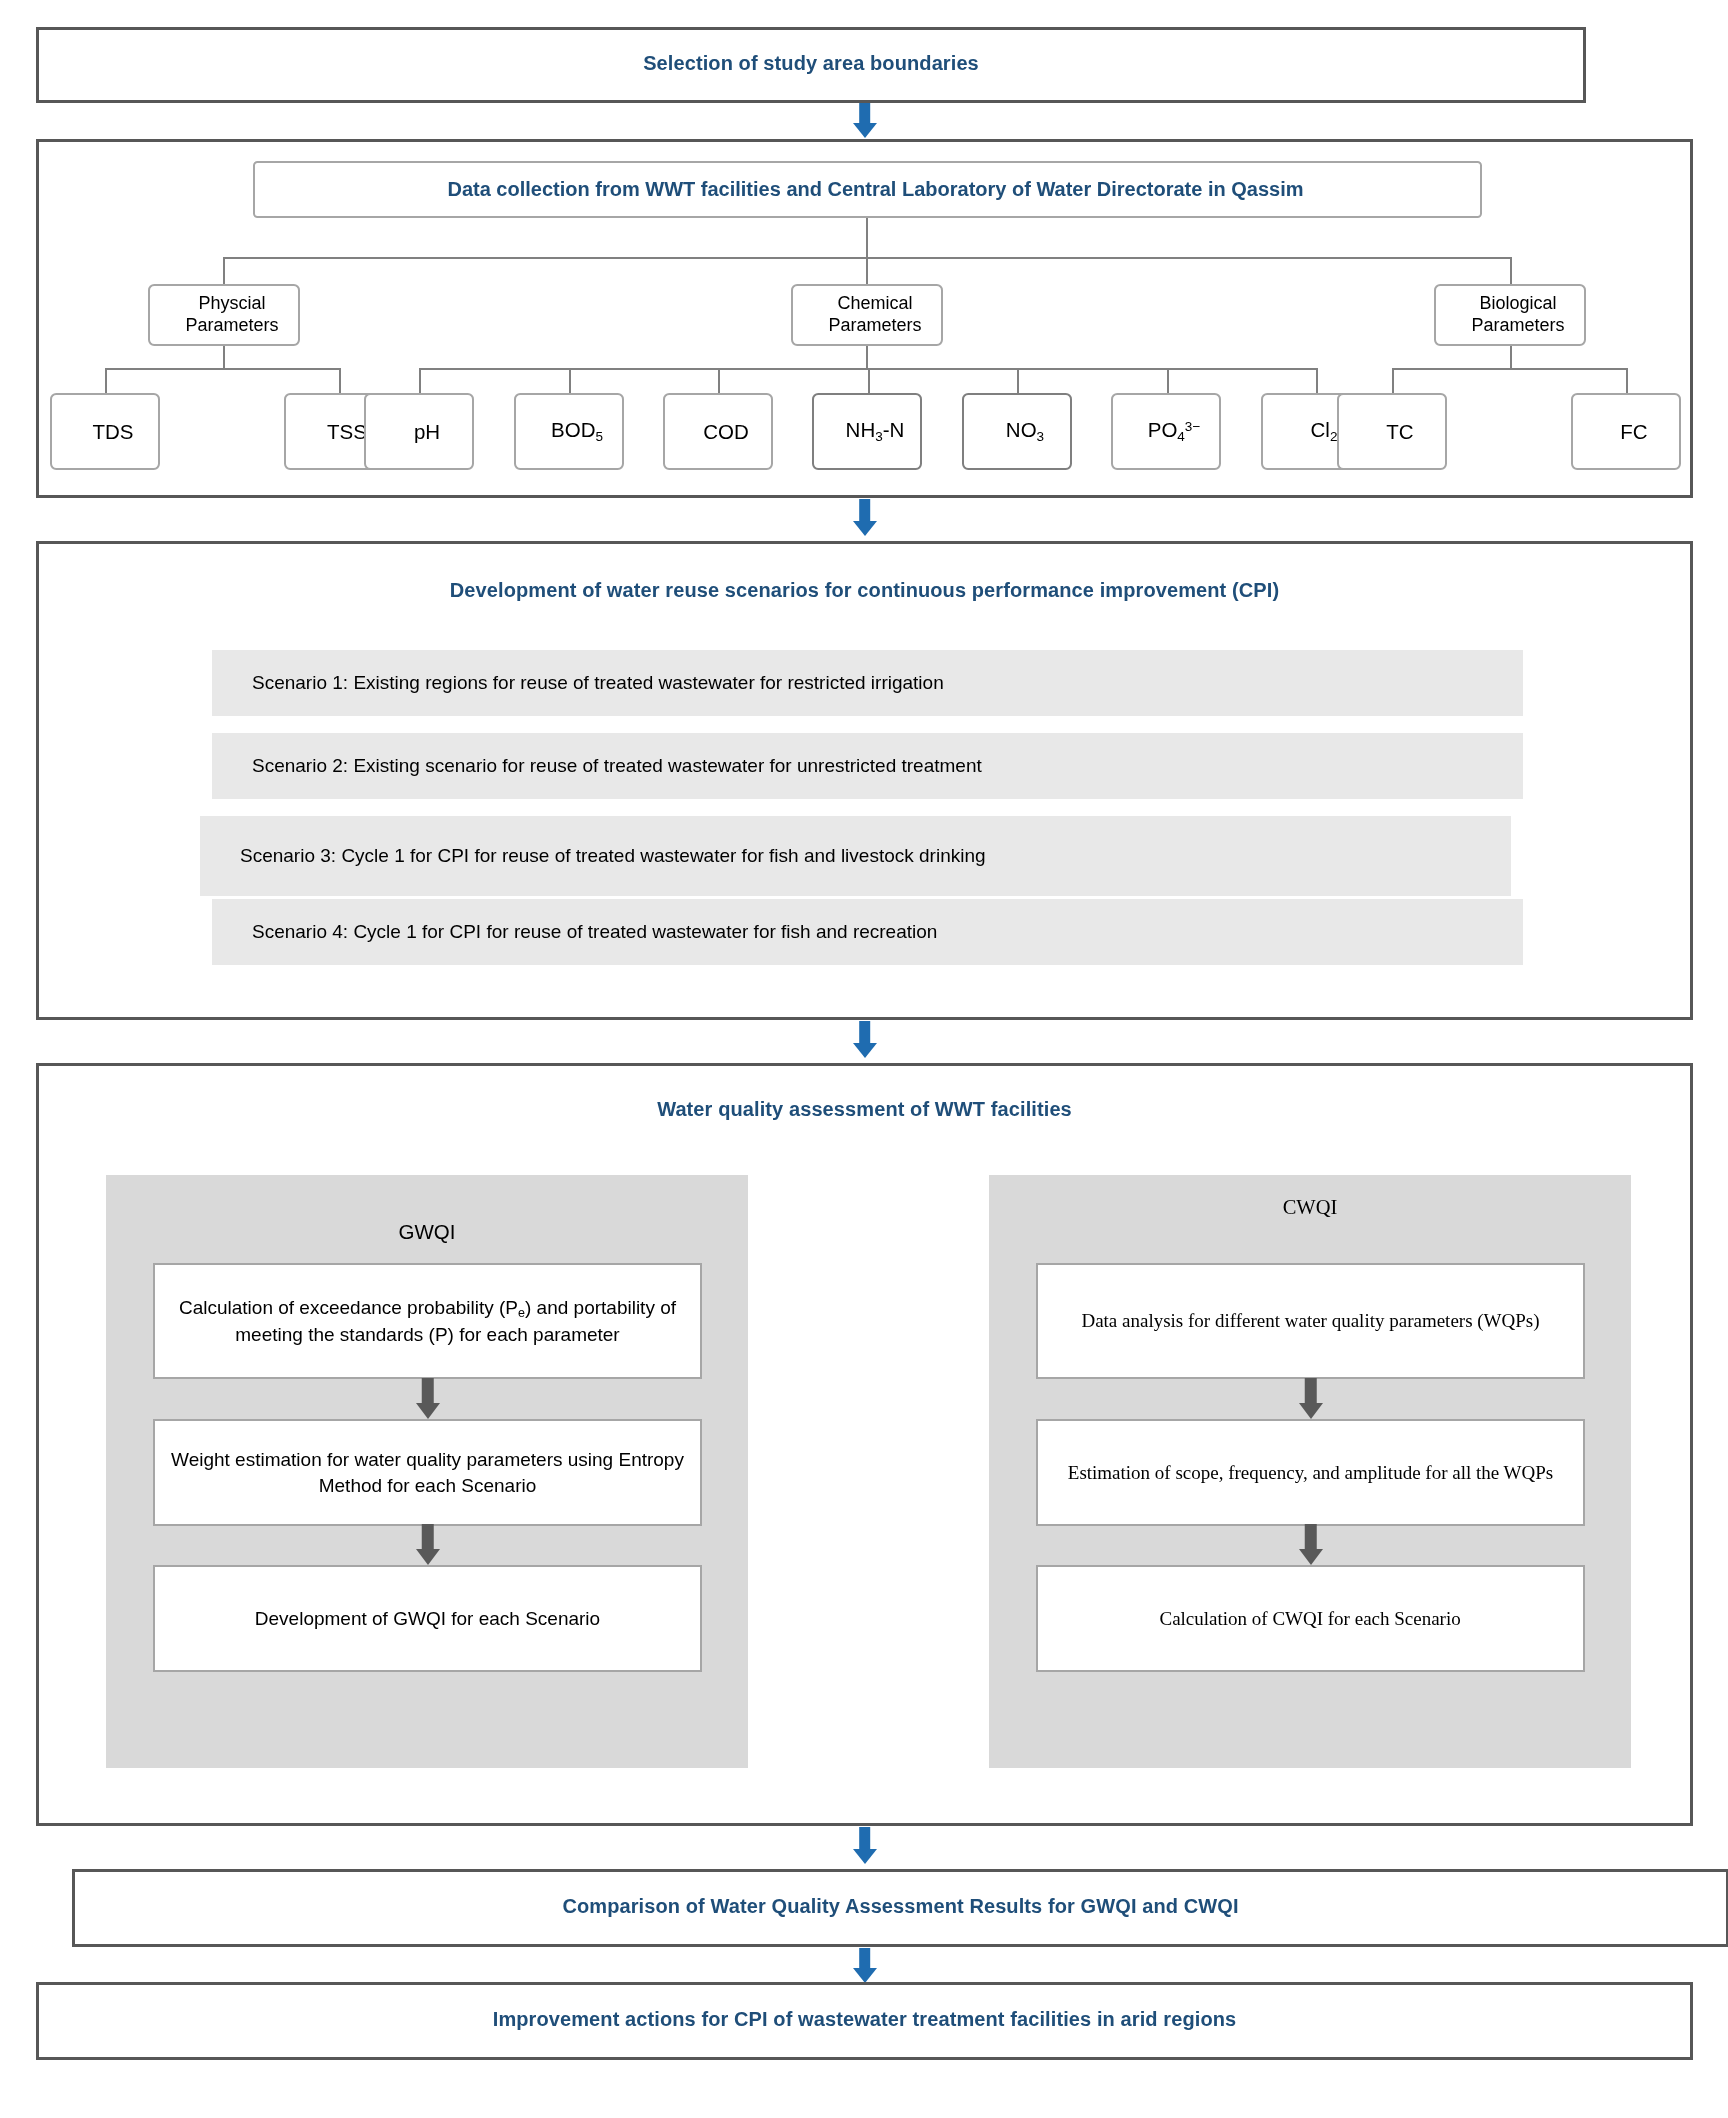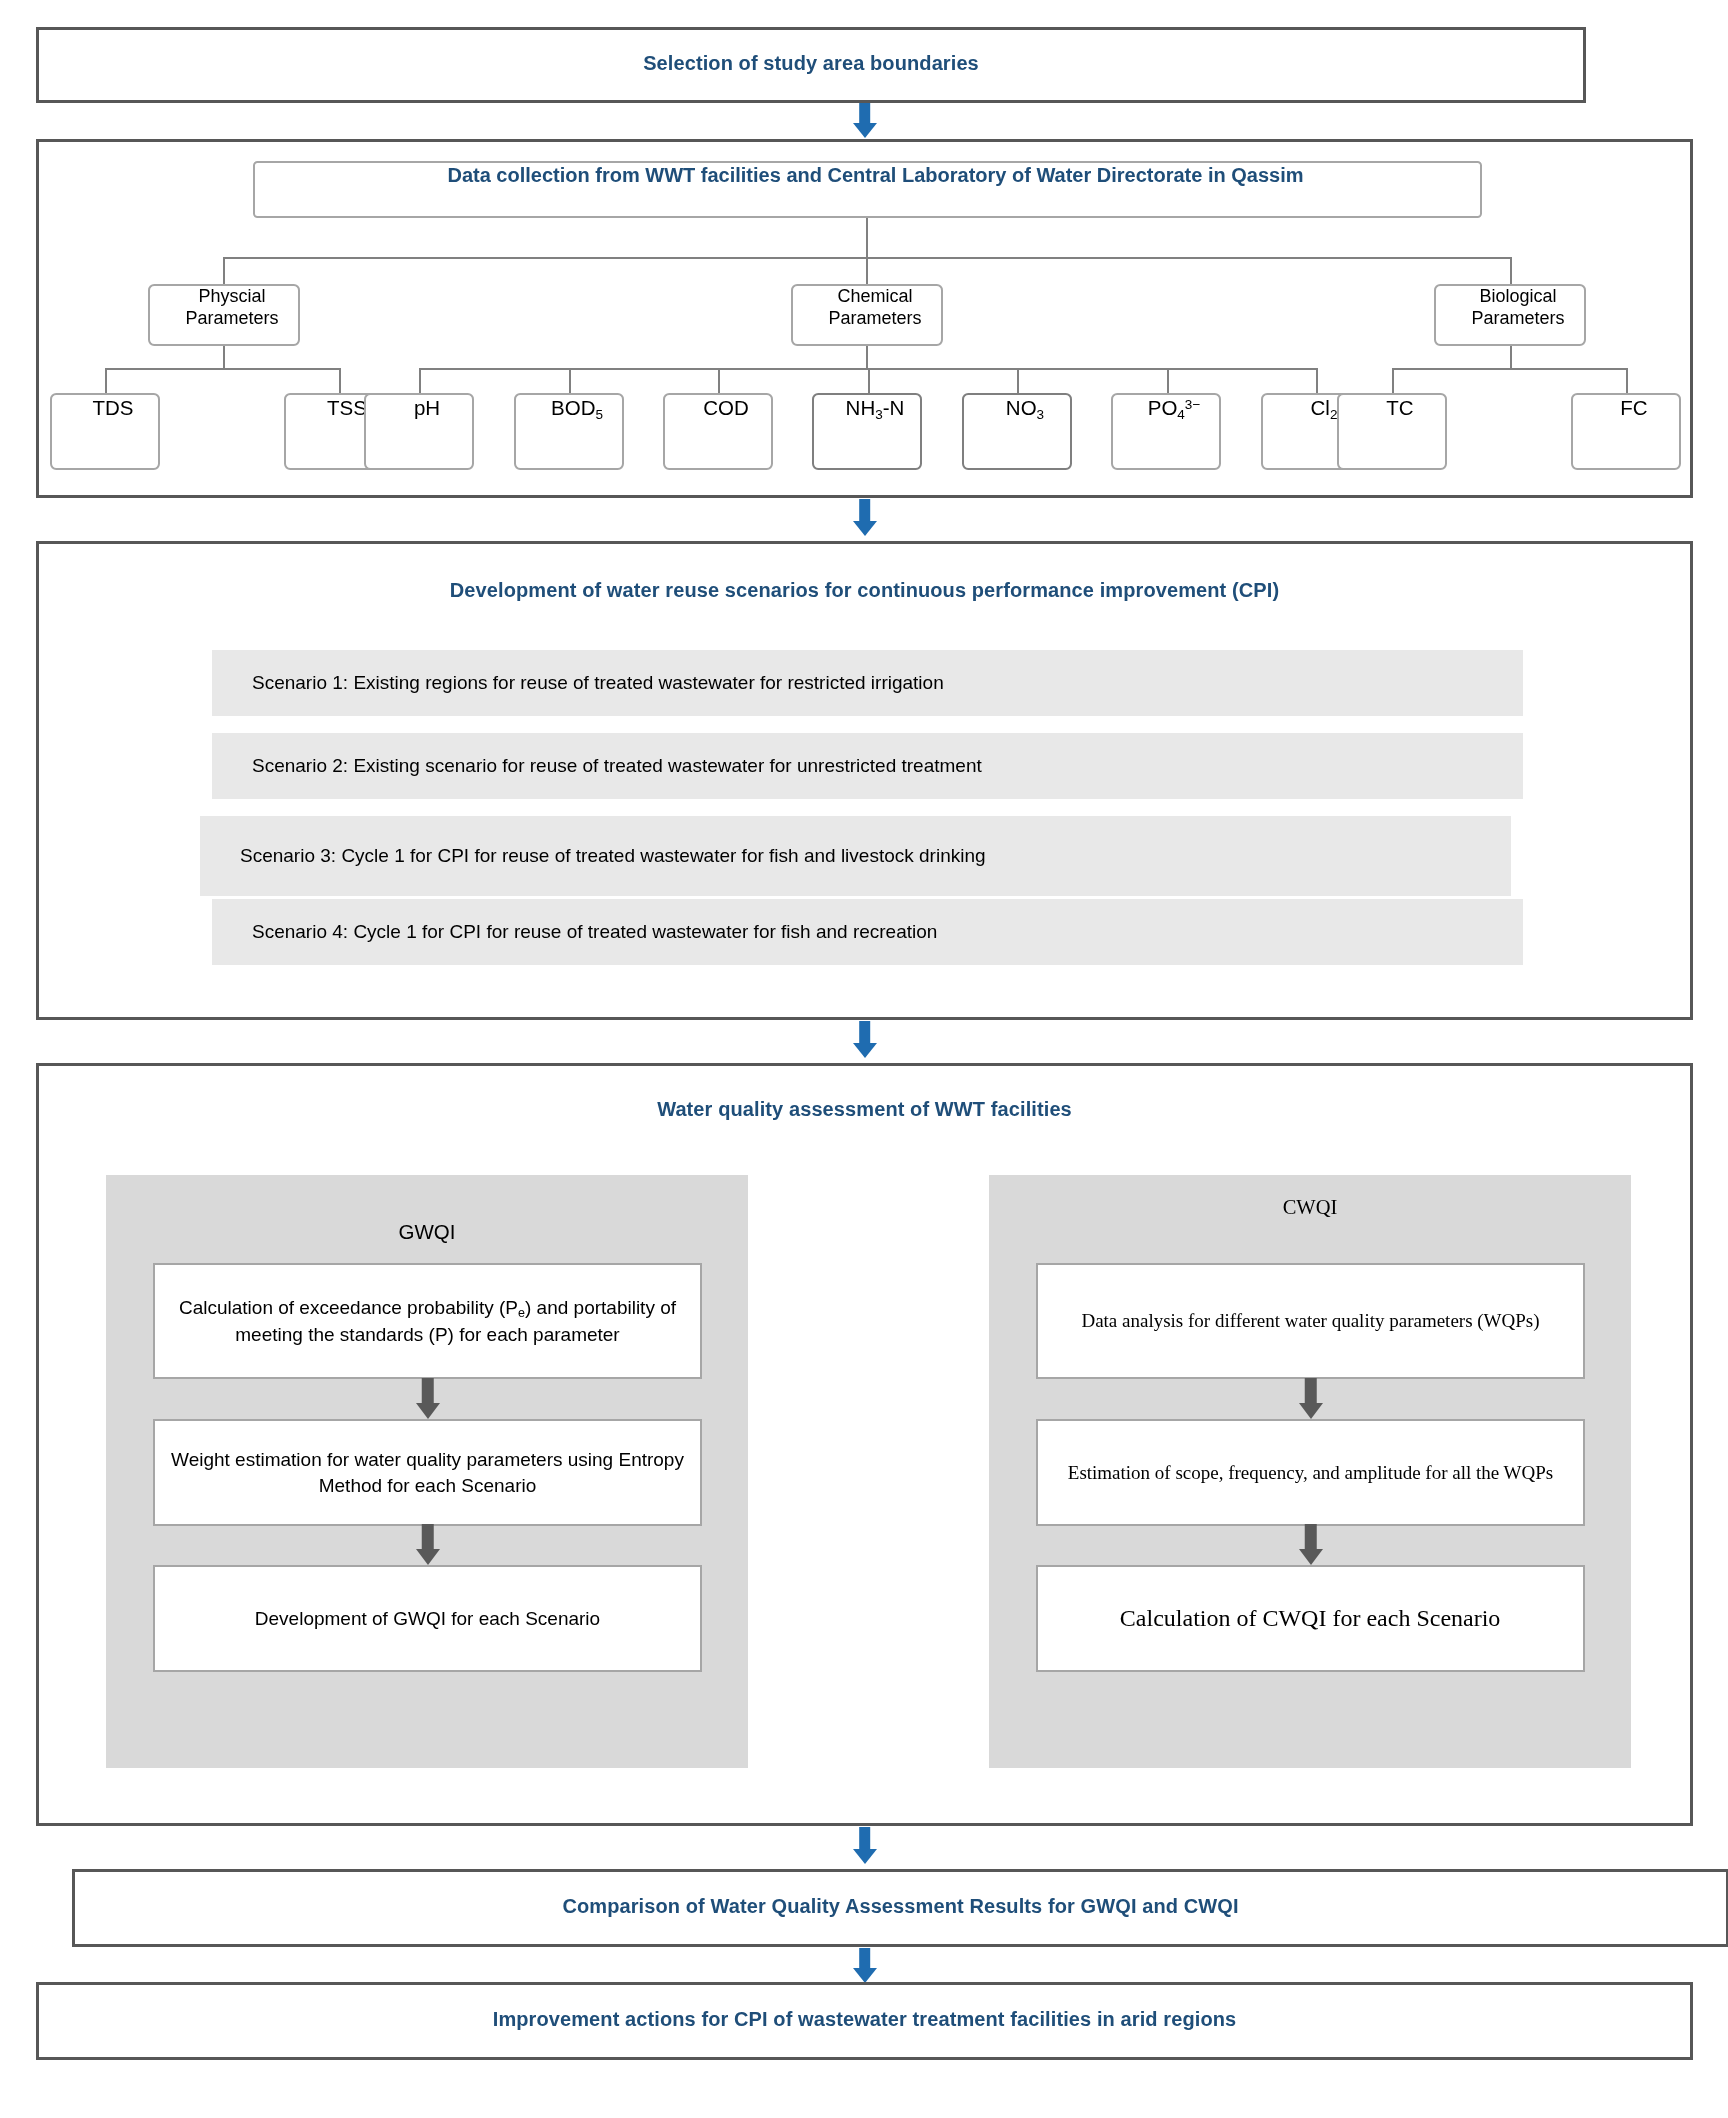--- a/index.html
+++ b/index.html
@@ -84,20 +84,21 @@
     border-top: 16px solid #595959;
   }
 
   
   .tree-node {
     position: absolute;
     background: #ffffff;
     border: 2.2px solid #a6a6a6;
     border-radius: 6.2px;
     display: flex;
+    align-items: center;
     justify-content: center;
     text-align: center;
     color: #000000;
     line-height: 1.22;
     padding-left: 16px;
   }
   .tree-node.dark { border-color: #7f7f7f; }
   .line-v {
     position: absolute;
     width: 2.2px;
@@ -311,21 +312,21 @@
 
       <div class="index-step" style="left:47px; top:244px; width:549px; height:107px; font-size:19px;">
         <span>Estimation of scope, frequency, and amplitude for all the WQPs</span>
       </div>
 
       <div class="grey-arrow" style="left:309px; top:349px; height:41px;">
         <div class="shaft" style="height:25px;"></div>
         <div class="head"></div>
       </div>
 
-      <div class="index-step" style="left:47px; top:390px; width:549px; height:107px; font-size:24px;padding-left:9px;">
+      <div class="index-step" style="left:47px; top:390px; width:549px; height:107px; font-size:19px;padding-left:9px;">
         <span>Calculation of CWQI for each Scenario</span>
       </div>
     </div>
   </div>
 
   <div class="blue-arrow" style="left:852px; top:1827px; height:37px;">
     <div class="shaft" style="height:22px;"></div>
     <div class="head"></div>
   </div>
 

